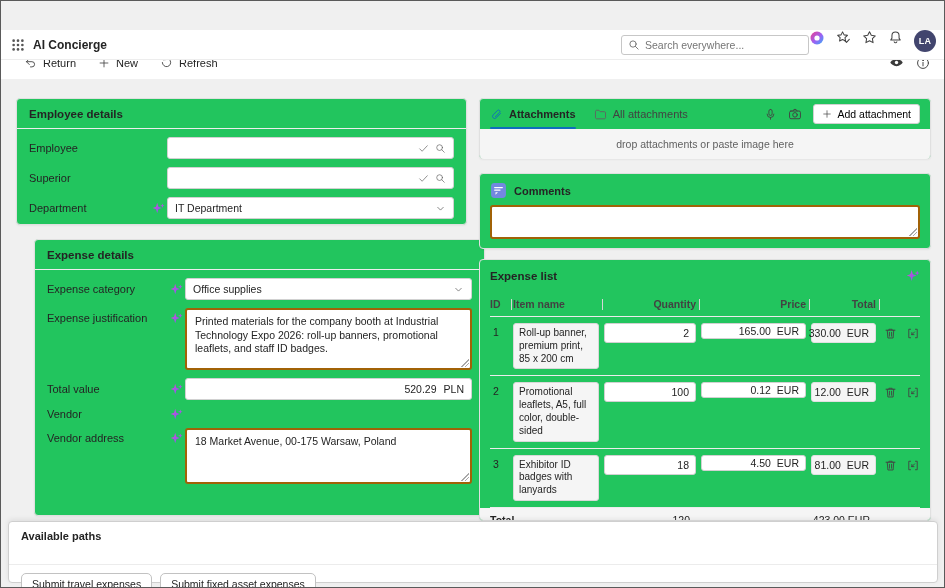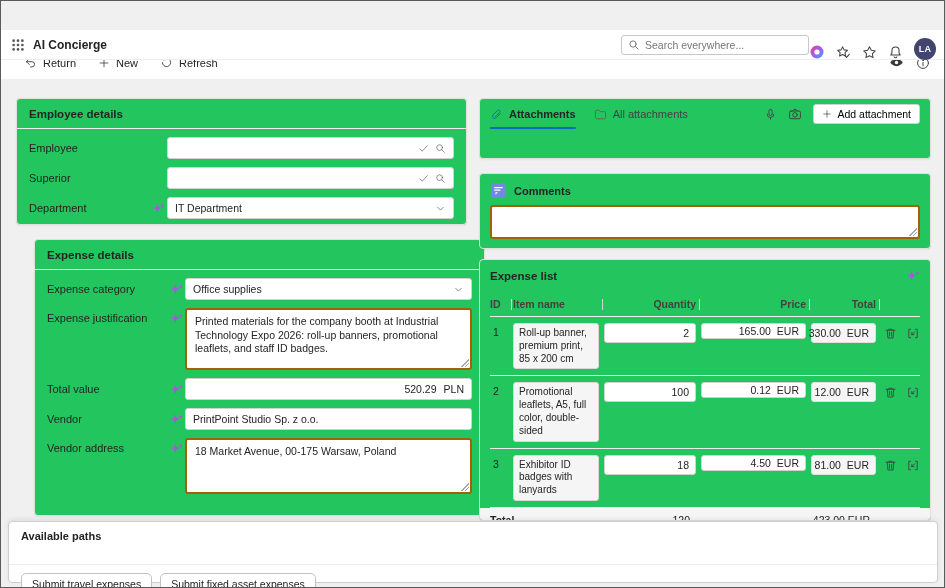--- a/index.html
+++ b/index.html
@@ -12,21 +12,21 @@
   .topbar { position:absolute; top:0; left:0; right:0; height:30px; background:#fff;
             border-bottom:1px solid #ededed; display:flex; align-items:center;
             padding:0 10px; gap:8px; z-index:30;margin-top:29px; }
   .app-title { font-weight:bold; font-size:12px; }
   .searchbox { position:absolute; left:620px; top:5px; width:188px; height:20px;
                border:1px solid #c7c7c7; border-radius:3px; background:#fff;
                display:flex; align-items:center; padding:0 6px; gap:5px; }
   .searchbox input { border:0; outline:0; flex:1; font-size:10.5px; color:#616161;
                      font-family:inherit; background:transparent; min-width:0; }
   .topbar-icons { position:absolute; right:8px; top:0; height:30px; display:flex;
-                  align-items:flex-end; gap:11px; }
+                  align-items:flex-start; gap:11px; }
   .avatar { width:22px; height:22px; border-radius:50%; background:#42456e; color:#fff;
             font-size:9px; font-weight:bold; display:flex; align-items:center;
             justify-content:center; letter-spacing:.3px; cursor:default; }
 
   .gradient-strip { position:absolute; top:30px; left:0; right:0; height:15px;
       background:linear-gradient(90deg,#ffffff 0%,#fbe7f0 24%,#ece7fa 46%,#def0fa 66%,#eef7fd 82%,#ffffff 100%); }
 
   
   .toolbar { position:absolute; top:45px; left:0; right:0; height:33px; background:#fff;
              display:flex; align-items:center; padding:0 14px; gap:4px; z-index:5; }
@@ -365,23 +365,20 @@
     </div>
 
     <div class="frow">
       <span class="flabel">Vendor</span>
       <span class="fspark icn">
         <svg width="13" height="12" viewBox="0 0 20 18">
             <path d="M8 1L9.8 7.2 15 9 9.8 10.8 8 17 6.2 10.8 1 9 6.2 7.2Z" fill="url(#spg)"></path>
             <path d="M16 2l.9 2.6 2.6.9-2.6.9L16 9l-.9-2.6-2.6-.9 2.6-.9z" fill="url(#spg)"></path>
           </svg>
       </span>
-      <div class="textin">
-        <span>PrintPoint Studio Sp. z o.o.</span>
-      </div>
     </div>
 
     <div class="frow top">
       <span class="flabel">Vendor address</span>
       <span class="fspark icn">
         <svg width="13" height="12" viewBox="0 0 20 18">
             <path d="M8 1L9.8 7.2 15 9 9.8 10.8 8 17 6.2 10.8 1 9 6.2 7.2Z" fill="url(#spg)"></path>
             <path d="M16 2l.9 2.6 2.6.9-2.6.9L16 9l-.9-2.6-2.6-.9 2.6-.9z" fill="url(#spg)"></path>
           </svg>
       </span>
@@ -425,20 +422,21 @@
         <button class="add-btn">
           <span class="icn si">
             <svg width="10" height="10" viewBox="0 0 16 16">
                 <path d="M8 2.8v10.4M2.8 8h10.4"></path>
               </svg>
           </span>
           <span>Add attachment</span>
         </button>
       </div>
     </div>
+    <div class="dropzone">drop attachments or paste image here</div>
   </section>
 
   <section class="card" id="card-comments">
     <div class="comments-head">
       <span class="icn">
         <svg width="17" height="17" viewBox="0 0 16 16">
           <rect x="1" y="1" width="14" height="14" rx="3.2" fill="#7388e0"></rect>
           <path d="M4.4 5.2h7.2M4.4 7.6h5" stroke="#fff" stroke-width="1.2" stroke-linecap="round"></path>
           <path d="M5.2 9.6v2.4l2.3-2.4z" fill="#fff"></path>
         </svg>

